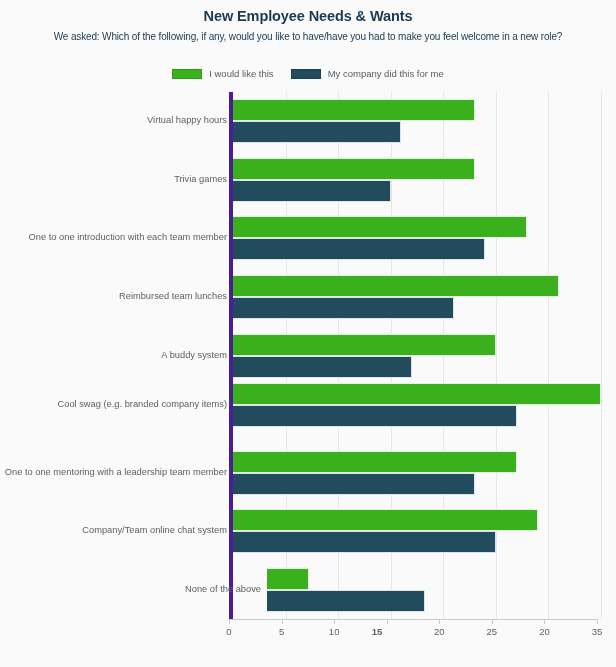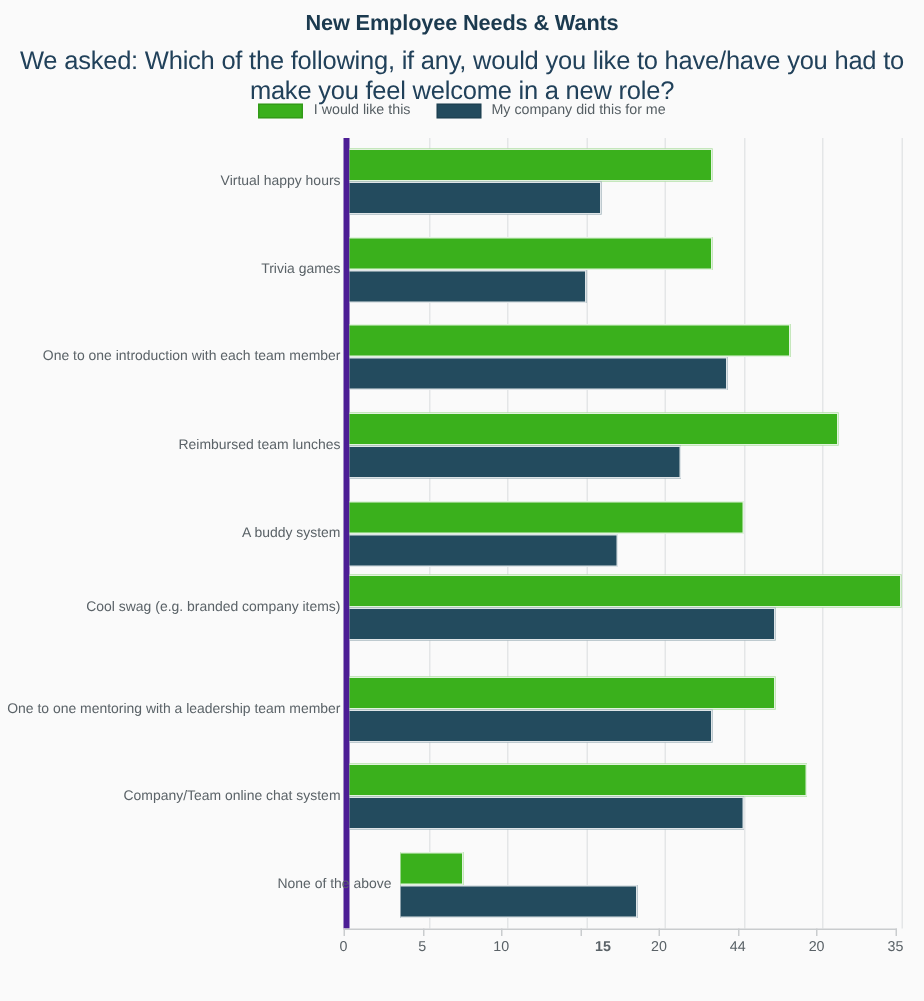--- a/index.html
+++ b/index.html
@@ -23,21 +23,21 @@
     text-align: center;
     font-size: 14.5px;
     font-weight: bold;
     color: #1b3a4f;
     letter-spacing: -0.1px;
   }
   .chart-subtitle {
     position: absolute;
     top: 31px; left: 0; width: 616px;
     text-align: center;
-    font-size: 17px;
+    font-size: 10px;
     font-weight: normal;
     color: #21415a;
     letter-spacing: -0.15px;
   }
   
   .legend {
     position: absolute;
     top: 68px; left: 0; width: 616px;
     display: flex;
     justify-content: center;
@@ -209,24 +209,24 @@
 
   <div class="axis-bottom"></div>
   <div id="axis-ticks">
       <div class="tick-mark" style="left: 229px;"></div>
       <div class="tick-label" style="left: 229px;">0</div>
       <div class="tick-mark" style="left: 281.571px;"></div>
       <div class="tick-label" style="left: 281.571px;">5</div>
       <div class="tick-mark" style="left: 334.143px;"></div>
       <div class="tick-label" style="left: 334.143px;">10</div>
       <div class="tick-mark" style="left: 386.714px;"></div>
-      <div class="tick-label" style="left: 402px; font-weight: bold;">15</div>
+      <div class="tick-label" style="left: 377px; font-weight: bold;">15</div>
       <div class="tick-mark" style="left: 439.286px;"></div>
       <div class="tick-label" style="left: 439.286px;">20</div>
       <div class="tick-mark" style="left: 491.857px;"></div>
-      <div class="tick-label" style="left: 491.857px;">44</div>
+      <div class="tick-label" style="left: 491.857px;">25</div>
       <div class="tick-mark" style="left: 544.429px;"></div>
       <div class="tick-label" style="left: 544.429px;">20</div>
       <div class="tick-mark" style="left: 597px;"></div>
       <div class="tick-label" style="left: 597px;">35</div>
     </div>
 
 </div>
 
 </body></html>

